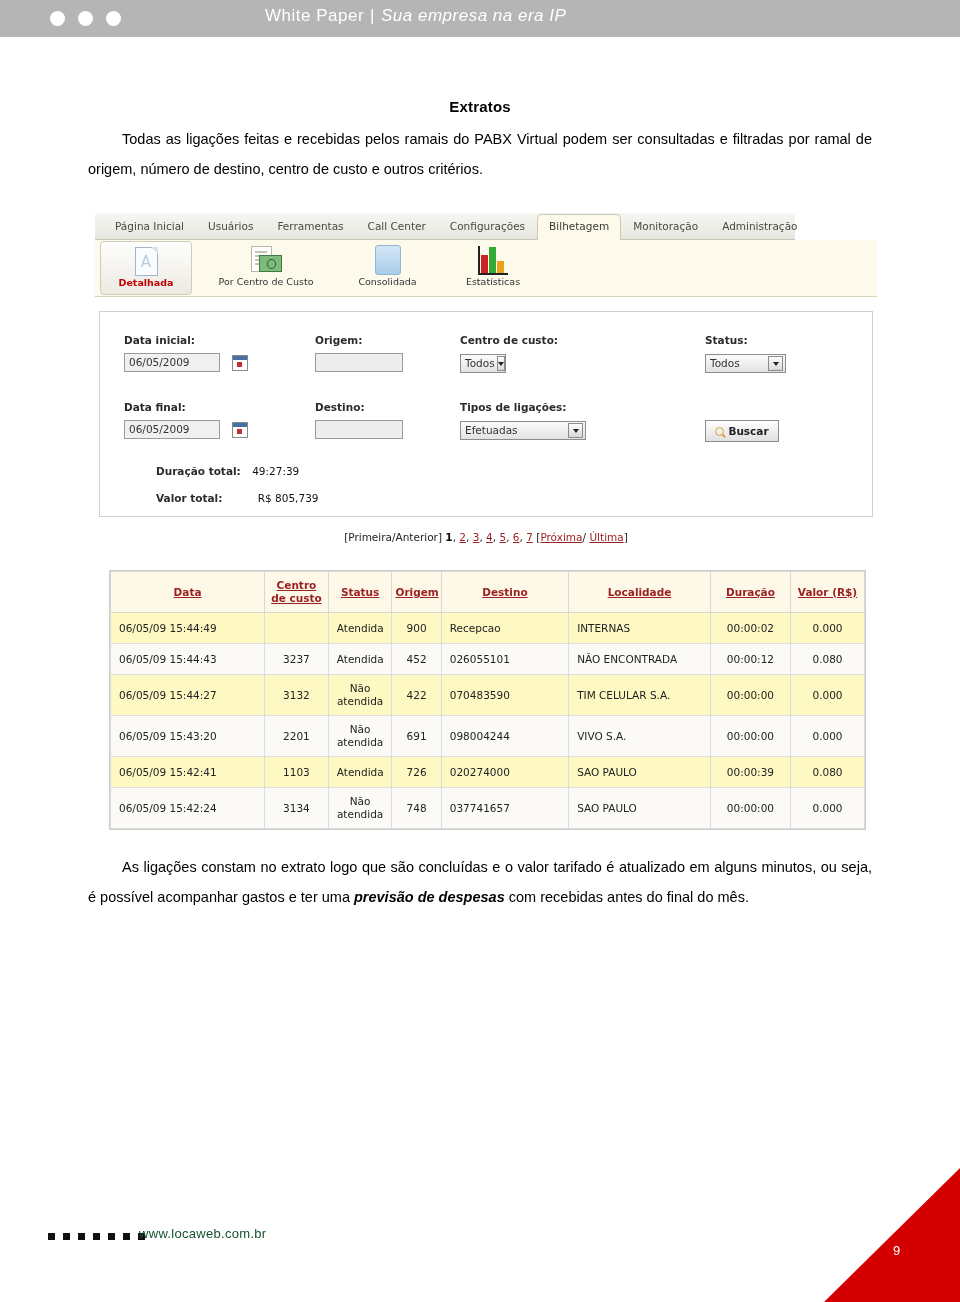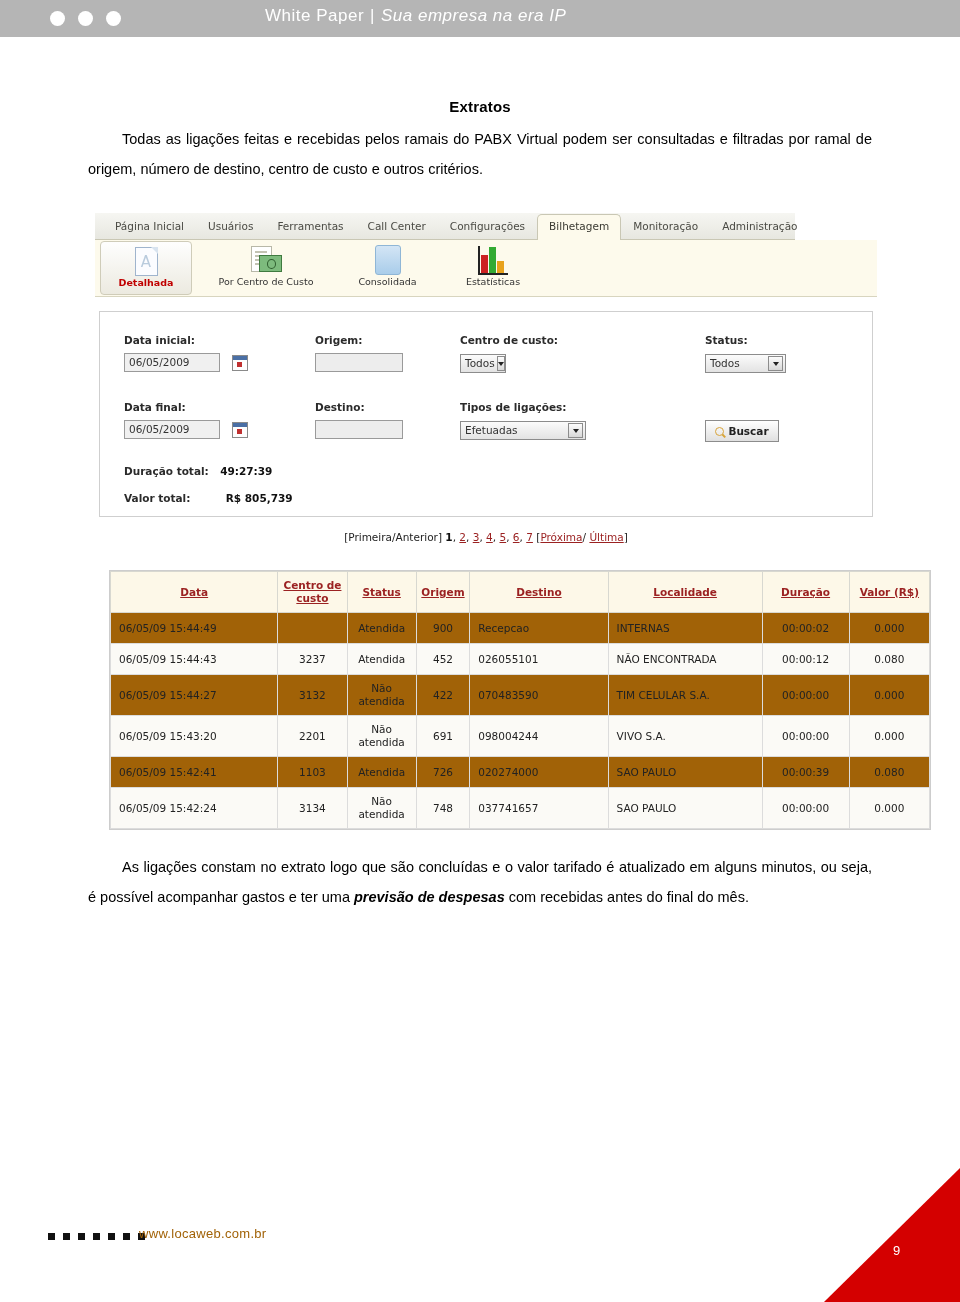--- a/index.html
+++ b/index.html
@@ -314,22 +314,22 @@
   }
   .mag:after {
     content: "";
     position: absolute;
     right: -3px; bottom: -2px;
     width: 4px; height: 1.5px;
     background: #d8a43a;
     transform: rotate(45deg);
   }
   .total-row { position: absolute; font-size: 10.5px; }
-  .total-lbl { font-weight: bold; color: #2b2b2b; }
-  .total-val { font-weight: bold; color: #111; }
+  .total-lbl { font-weight: bold; color: #2b2b2b; margin-left: 32px; }
+  .total-val { font-weight: normal; color: #111; }
 
   
   .res-head {
     position: absolute;
     left: 0; top: 318px;
     width: 782px;
     text-align: center;
   }
   .res-count {
     font-size: 11px;
@@ -341,21 +341,21 @@
     font-size: 10.5px;
     color: #222;
   }
   .res-pager .lnk { color: #9b2222; text-decoration: underline; }
   .res-pager .cur { font-weight: bold; color: #111; }
 
   
   .tblwrap {
     position: absolute;
     left: 14px; top: 357px;
-    width: 822px;
+    width: 757px;
     border: 1px solid #cdcdcd;
     box-sizing: border-box;
   }
   table.rec {
     border-collapse: collapse;
     width: 100%;
     table-layout: fixed;
   }
   table.rec th {
     background: #fdf8e8;
@@ -367,39 +367,39 @@
     padding: 7px 3px;
     line-height: 13px;
     vertical-align: middle;
   }
   table.rec td {
     border: 1px solid #dcdcdc;
     font-size: 10.5px;
     color: #222;
     padding: 7px 8px;
     line-height: 13px;
-    background: #a16207;
+    background: #fef9c3;
     height: 16px;
   }
   table.rec tr.alt td { background: #fbfaf6; }
   td.c { text-align: center; padding-left: 2px; padding-right: 2px; }
 
   
   .footer-squares {
     position: absolute;
     left: 48px; top: 1233px;
     display: flex;
     gap: 8px;
   }
   .fsq { width: 7px; height: 7px; background: #111; }
   .footer-url {
     position: absolute;
     left: 139px; top: 1226px;
     font-size: 13px;
-    color: #a16207;
+    color: #14532d;
     letter-spacing: 0.3px;
   }
   .red-tri {
     position: absolute;
     left: 0; top: 0;
     width: 960px; height: 1302px;
     pointer-events: none;
   }
   .pagenum {
     position: absolute;

